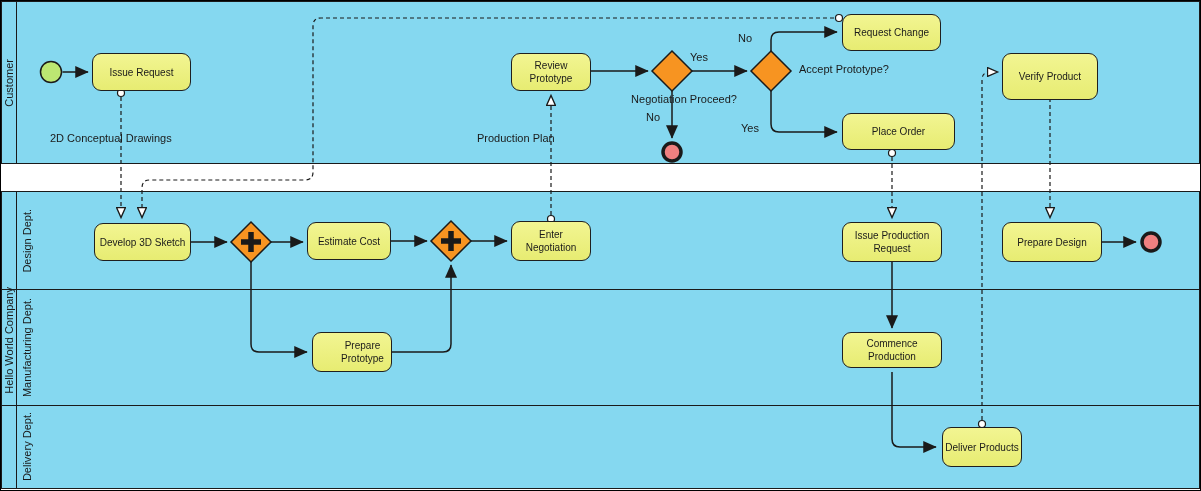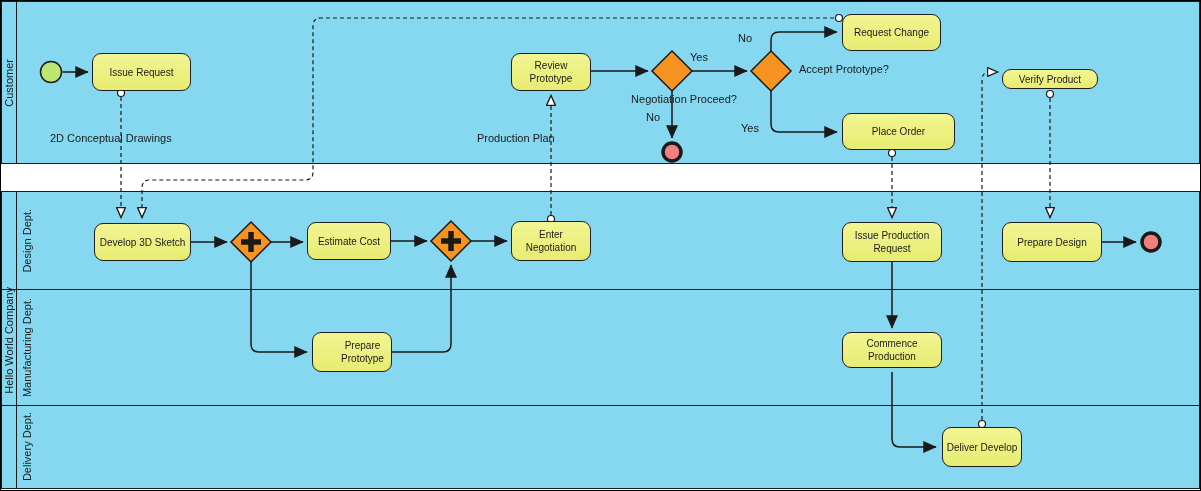--- a/index.html
+++ b/index.html
@@ -132,21 +132,21 @@
     </div>
   <div class="task" style="left:510px; top:52px; width:80px; height:38px;">
       <span>Review Prototype</span>
     </div>
   <div class="task" style="left:841px; top:13px; width:99px; height:37px;">
       <span>Request Change</span>
     </div>
   <div class="task" style="left:841px; top:112px; width:113px; height:37px;">
       <span>Place Order</span>
     </div>
-  <div class="task" style="left:1001px; top:68px; width:96px; height:20px;">
+  <div class="task" style="left:1001px; top:52px; width:96px; height:47px;">
       <span>Verify Product</span>
     </div>
 
   <div class="task" style="left:93px; top:222px; width:97px; height:38px;">
       <span>Develop 3D Sketch</span>
     </div>
   <div class="task" style="left:306px; top:221px; width:84px; height:38px;">
       <span>Estimate Cost</span>
     </div>
   <div class="task" style="left:510px; top:220px; width:80px; height:40px;">
@@ -160,21 +160,21 @@
     </div>
 
   <div class="task" style="left:311px; top:331px; width:80px; height:40px;padding-left:23px;">
       <span>Prepare Prototype</span>
     </div>
   <div class="task" style="left:841px; top:331px; width:100px; height:36px;">
       <span>Commence Production</span>
     </div>
 
   <div class="task" style="left:941px; top:426px; width:80px; height:40px;">
-      <span>Deliver Develop</span>
+      <span>Deliver Products</span>
     </div>
 
   <div class="flabel" style="left:49px; top:131px;">2D Conceptual Drawings</div>
   <div class="flabel" style="left:476px; top:131px;">Production Plan</div>
   <div class="flabel center" style="left:616px; top:92px; width:112px;">Negotiation Proceed?</div>
   <div class="flabel" style="left:689px; top:50px;">Yes</div>
   <div class="flabel" style="left:645px; top:110px;">No</div>
   <div class="flabel" style="left:737px; top:31px;">No</div>
   <div class="flabel" style="left:798px; top:62px;">Accept Prototype?</div>
   <div class="flabel" style="left:740px; top:121px;">Yes</div>

